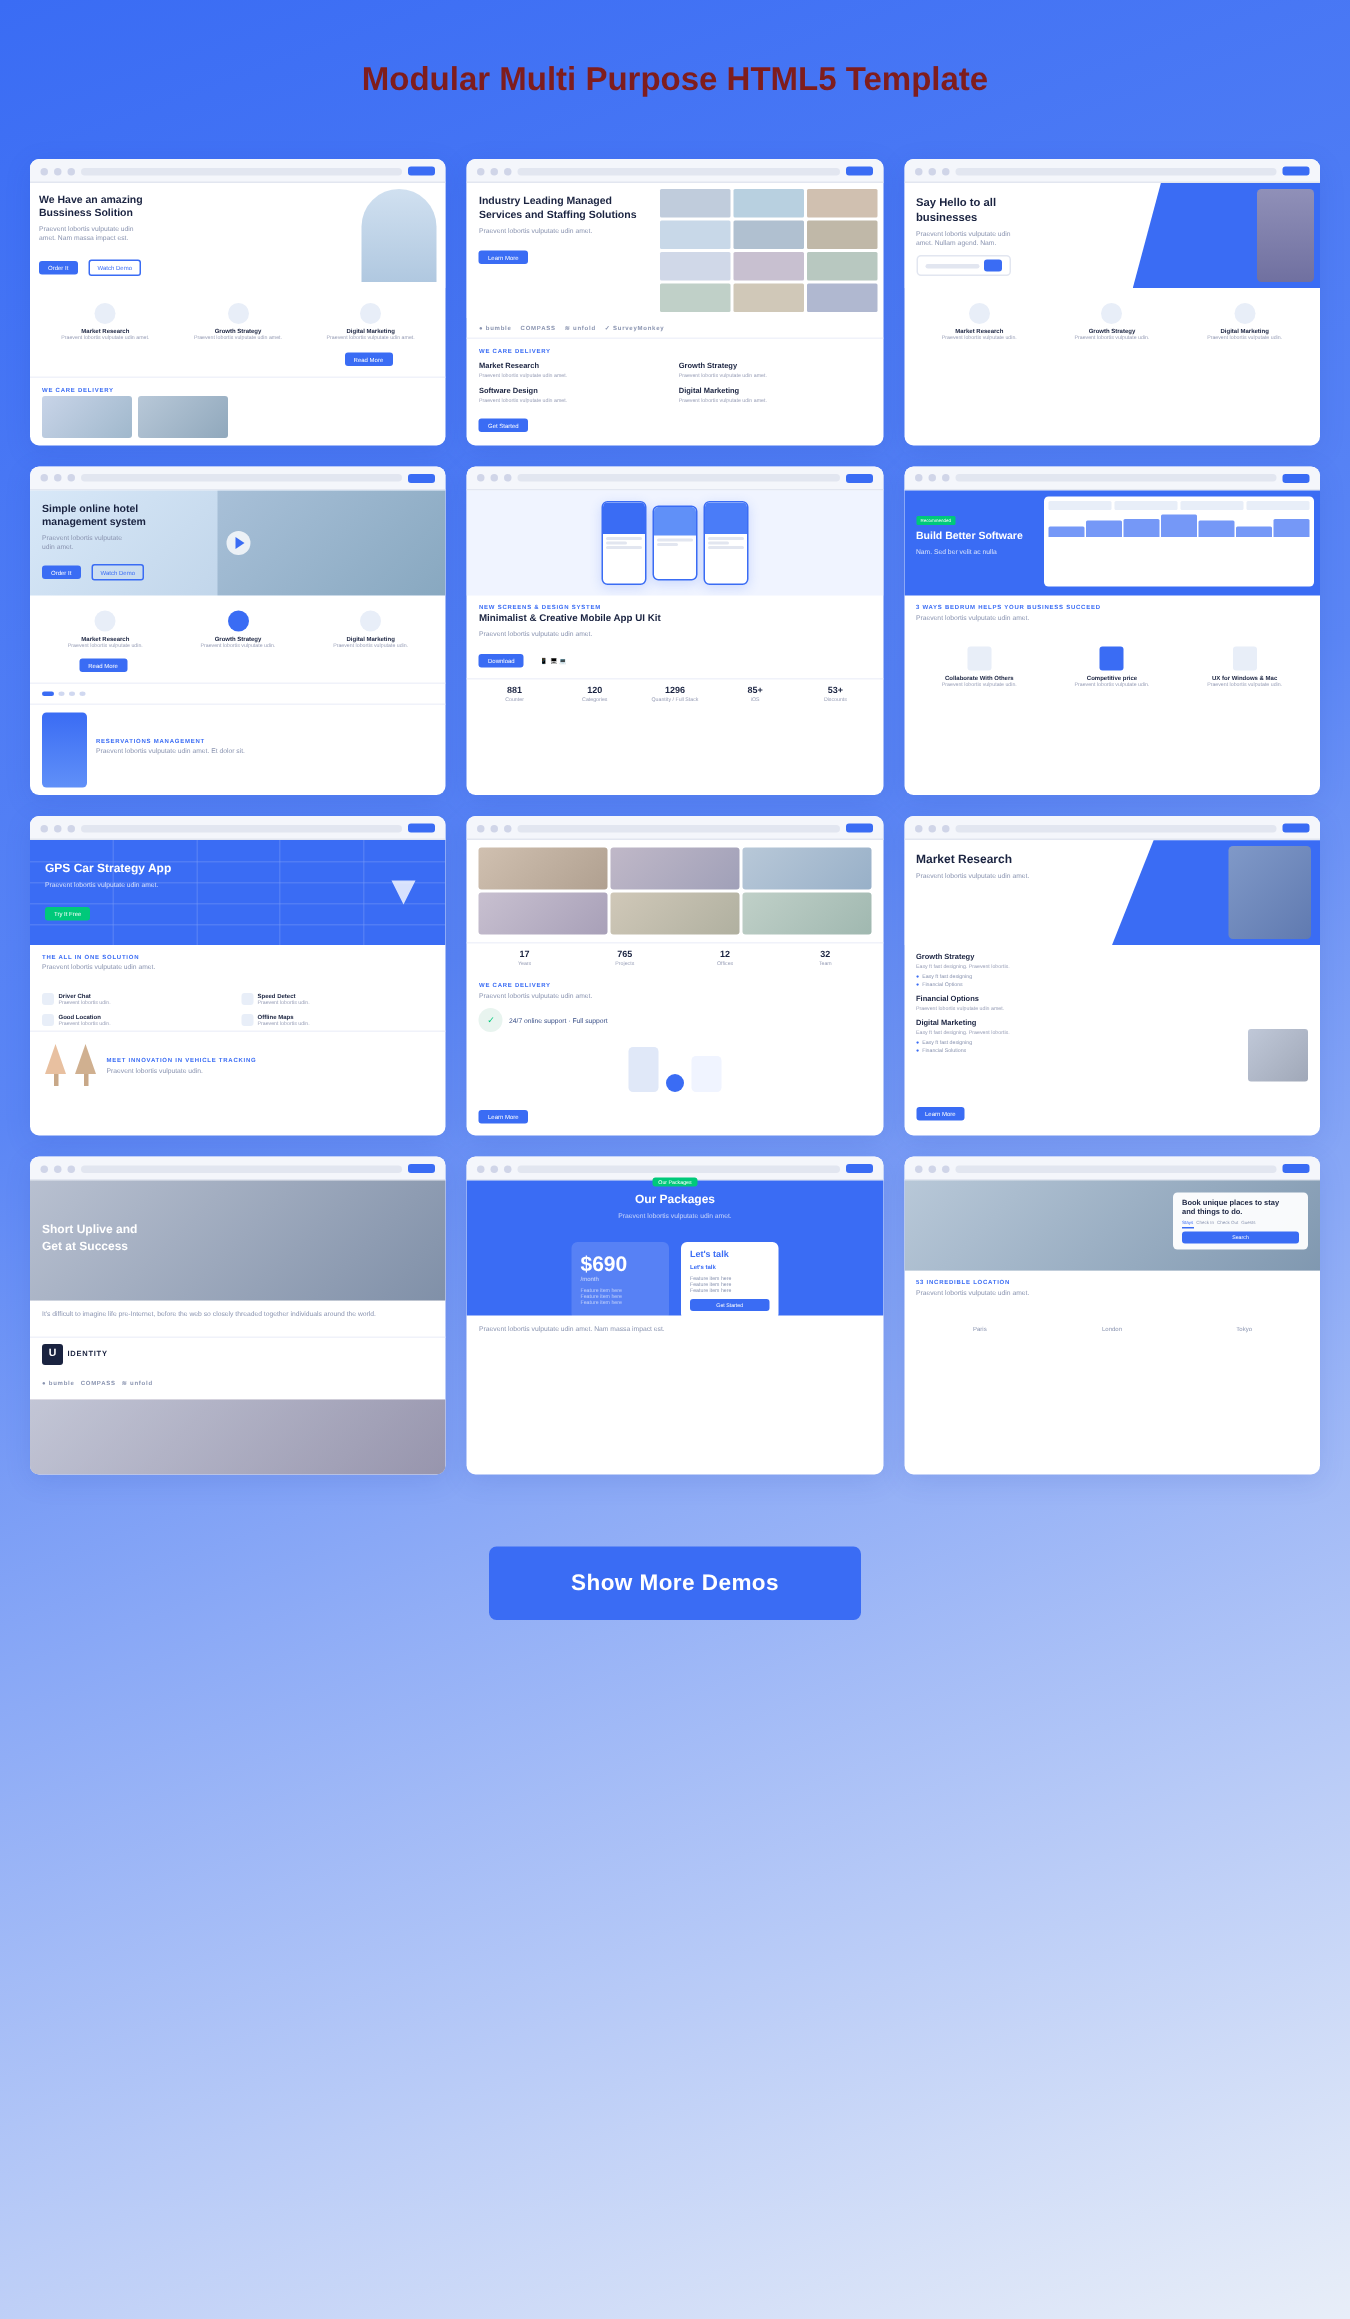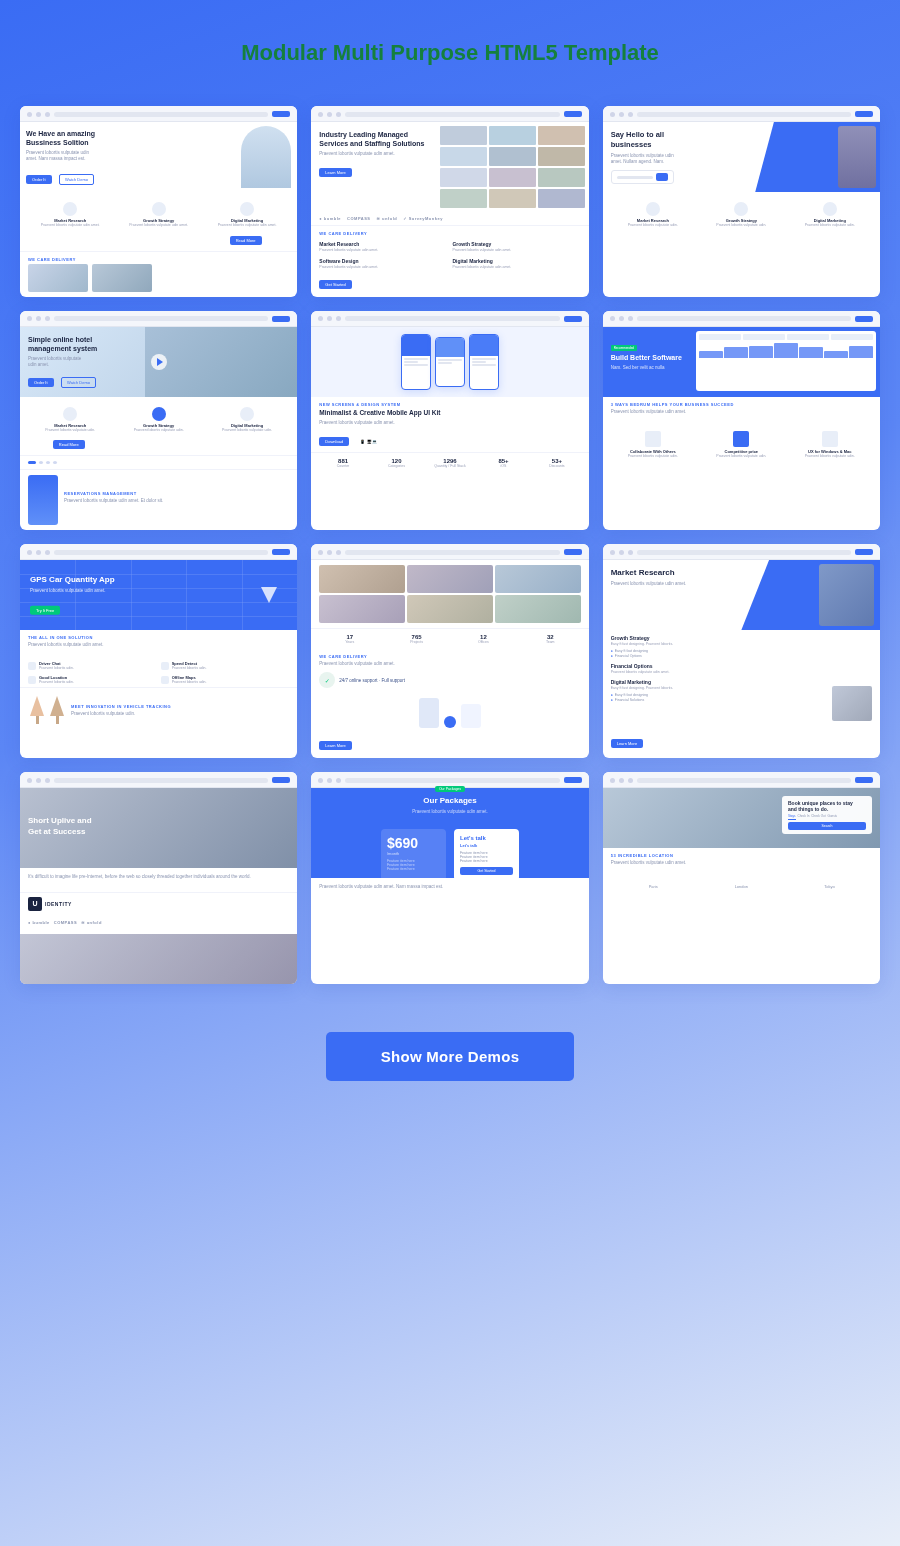--- a/index.html
+++ b/index.html
@@ -7,21 +7,21 @@
       font-family: 'Segoe UI', Arial, sans-serif;
       background: linear-gradient(160deg, #3a6cf4 0%, #5b86f5 40%, #e8eef8 100%);
       min-height: 1546px;
       padding: 40px 20px 60px;
     }
     .header {
       text-align: center;
       margin-bottom: 40px;
     }
     .header h1 {
-      color: #15803d;
+      color: #7f1d1d;
       font-size: 22px;
       font-weight: 700;
       margin-bottom: 8px;
     }
     .header p {
       color: rgba(255,255,255,0.85);
       font-size: 14px;
     }
     .grid {
       display: grid;
@@ -852,21 +852,21 @@
         <div class="gps-line-h" style="top:20%;"></div>
         <div class="gps-line-h" style="top:40%;"></div>
         <div class="gps-line-h" style="top:60%;"></div>
         <div class="gps-line-h" style="top:80%;"></div>
         <div class="gps-line-v" style="left:20%;"></div>
         <div class="gps-line-v" style="left:40%;"></div>
         <div class="gps-line-v" style="left:60%;"></div>
         <div class="gps-line-v" style="left:80%;"></div>
       </div>
       <div style="position:absolute;left:10px;top:50%;transform:translateY(-50%);">
-        <div class="card-title" style="color:#fff;font-size:8px;">GPS Car Quantity App</div>
+        <div class="card-title" style="color:#fff;font-size:8px;">GPS Car Strategy App</div>
         <div class="card-desc" style="color:rgba(255,255,255,0.8);margin:3px 0;">Praevent lobortis vulputate udin amet.</div>
         <span style="display:inline-block;background:#00c97a;color:#fff;font-size:4px;padding:2px 6px;border-radius:2px;">Try It Free</span>
       </div>
 
       <div style="position:absolute;right:20px;top:50%;transform:translateY(-50%);">
         <div style="width:0;height:0;border-left:8px solid transparent;border-right:8px solid transparent;border-top:16px solid #fff;opacity:0.8;"></div>
       </div>
     </div>
     <div style="padding:5px 8px;">
       <div class="card-section-label">The All In One Solution</div>

